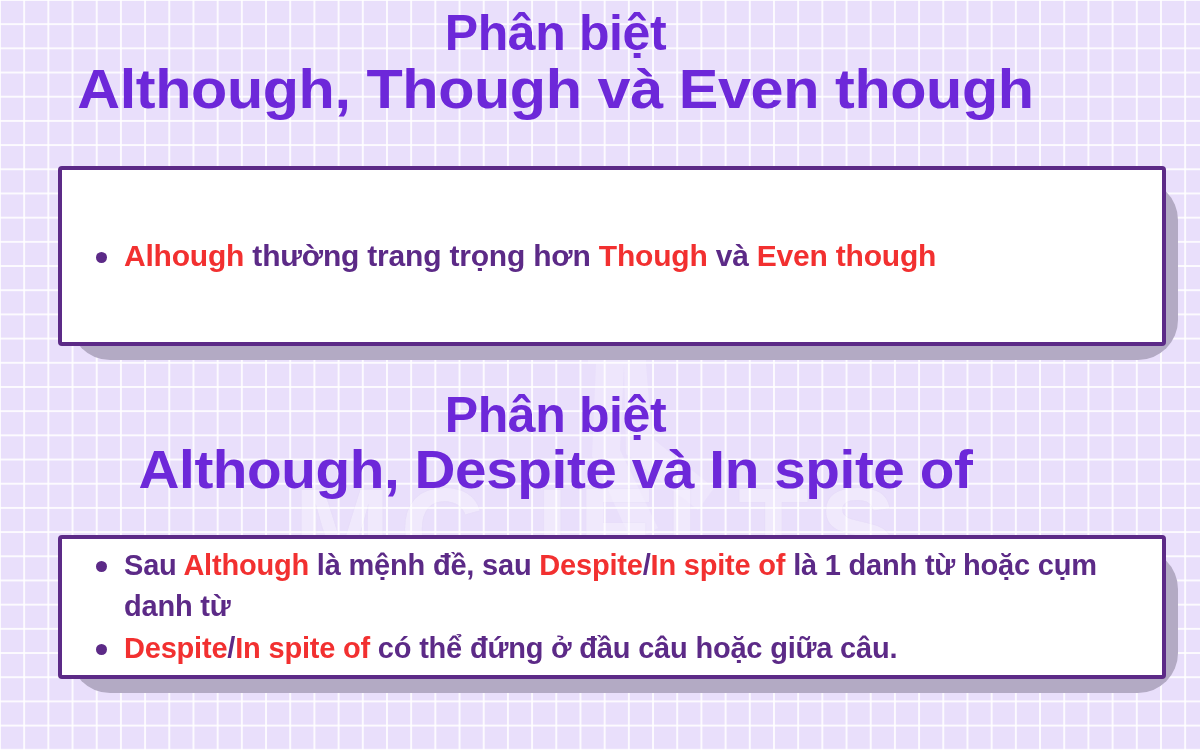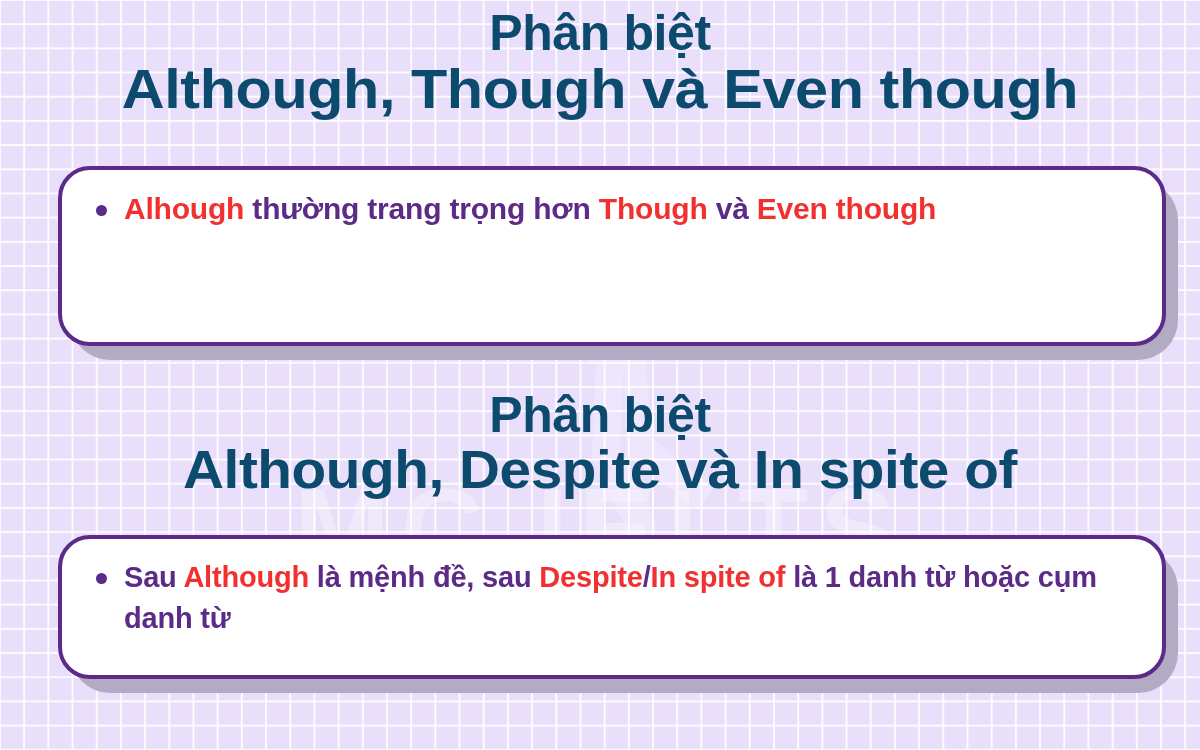--- a/index.html
+++ b/index.html
@@ -45,23 +45,23 @@
     letter-spacing:10px;
     color:#ffffff;
     opacity:.55;
     text-shadow:0 0 1px rgba(190,175,215,.9);
   }
 
   
   .heading{
     position:relative;
     z-index:2;
-    width:1200px;
+    width:1111px;
     text-align:center;
-    color:#0c4a6e;
+    color:#6d28d9;
     font-family:"Liberation Sans", sans-serif;
     font-weight:700;
     line-height:1.03;
     letter-spacing:-0.4px;
   }
   #heading-1{
     position:absolute;
     left:0; top:8px;
   }
   #heading-2{
@@ -92,24 +92,25 @@
     left:12px; top:14px;
     width:100%; height:100%;
     background:#b3aac4;
     border-radius:40px;
   }
   .card{
     position:relative;
     width:100%; height:100%;
     background:#ffffff;
     border:4px solid #5c2a87;
-    border-radius:32px;
+    border-radius:4px;
     padding:18px 26px 18px 22px;
     display:flex;
     flex-direction:column;
+    justify-content:center;
   }
 
   #card-1-wrap{ left:58px; top:166px; width:1108px; height:180px; }
   #card-2-wrap{ left:58px; top:535px; width:1108px; height:144px; }
 
   
   ul.bullets{
     list-style:none;
   }
   ul.bullets > li{
@@ -171,15 +172,16 @@
 <div class="heading" id="heading-2">
   <span class="line-1">Phân biệt</span>
   <span class="line-2">Although, Despite và In spite of</span>
 </div>
 
 <div class="card-wrap" id="card-2-wrap">
   <div class="card-shadow"></div>
   <div class="card" id="card-2">
     <ul class="bullets">
       <li><span>Sau </span><span class="hl">Although</span><span> là mệnh đề, sau </span><span class="hl">Despite</span><span class="sep">/</span><span class="hl">In spite of</span><span> là 1 danh từ hoặc cụm danh từ</span></li>
+      <li><span class="hl">Despite</span><span class="sep">/</span><span class="hl">In spite of</span><span> có thể đứng ở đầu câu hoặc giữa câu.</span></li>
     </ul>
   </div>
 </div>
 
 </body></html>

